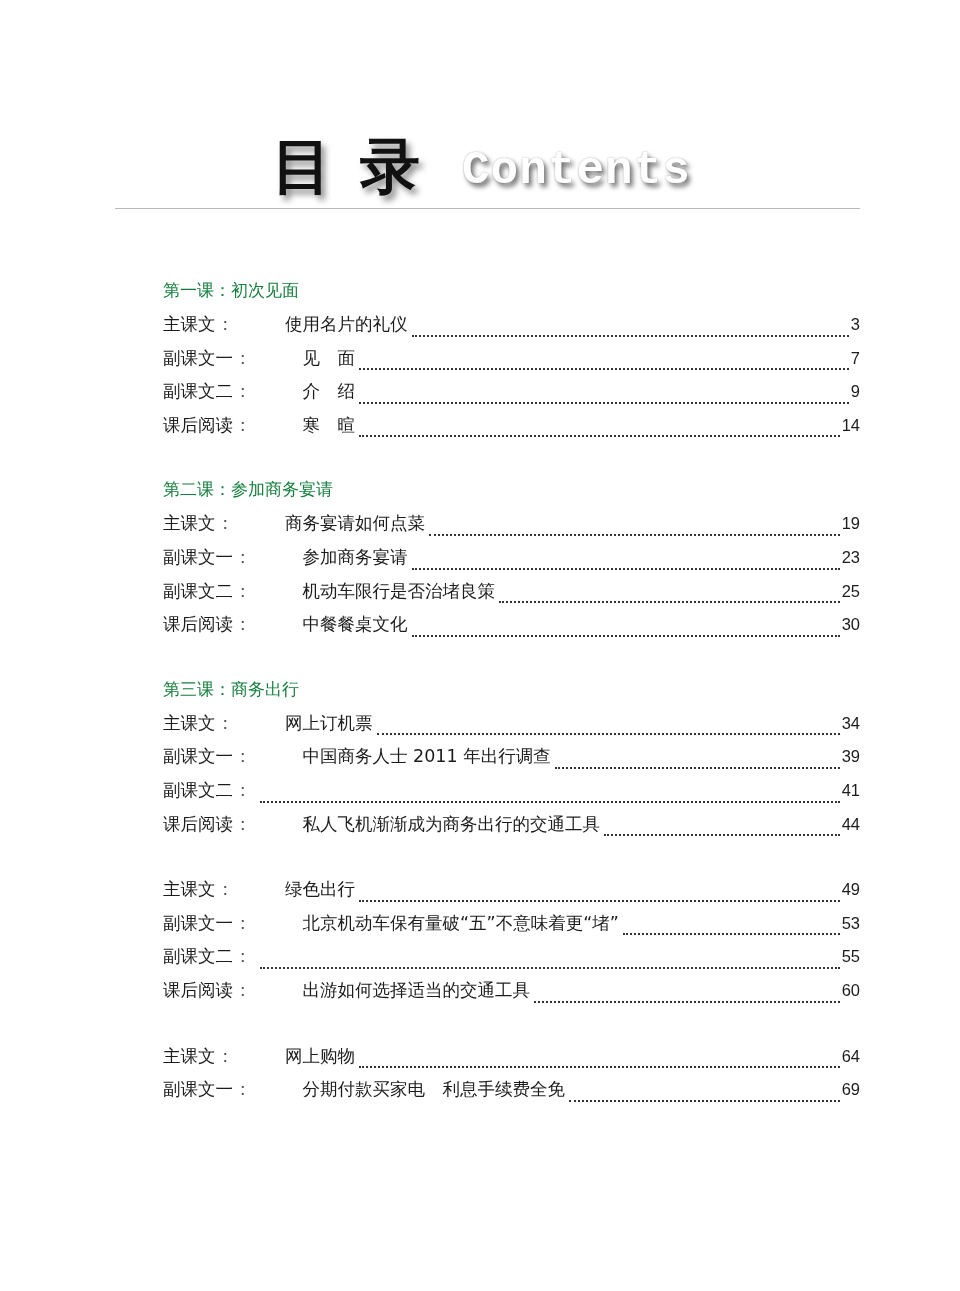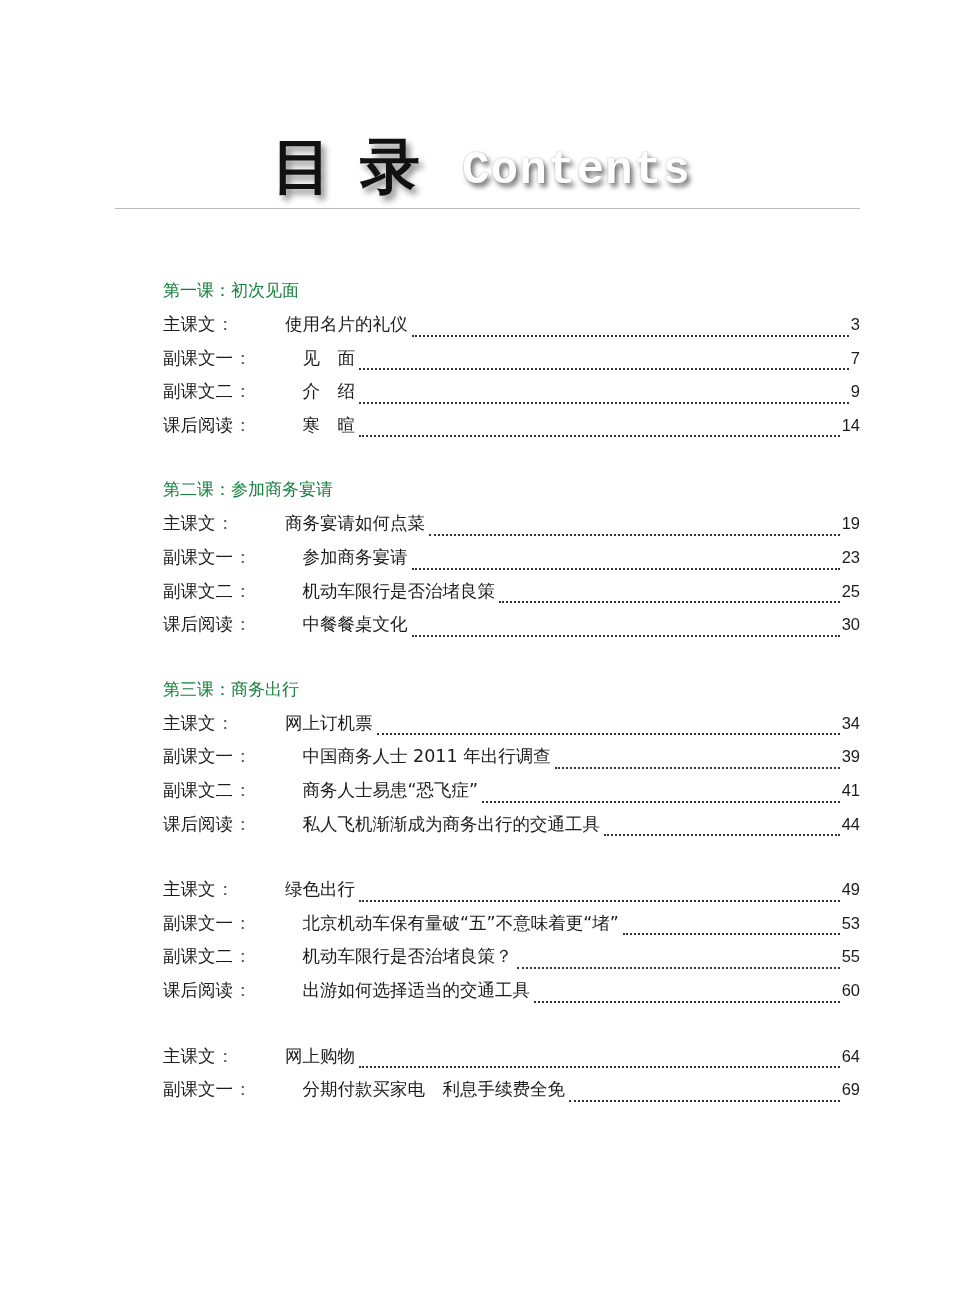--- a/index.html
+++ b/index.html
@@ -111,21 +111,20 @@
       <div class="entry">
         <span class="label">副课文一</span>
         <span class="sep">：</span>
         <span class="title">中国商务人士 2011 年出行调查</span>
         <span class="leader"></span>
         <span class="page">39</span>
       </div>
       <div class="entry">
         <span class="label">副课文二</span>
         <span class="sep">：</span>
-        <span class="title">商务人士易患“恐飞症”</span>
         <span class="leader"></span>
         <span class="page">41</span>
       </div>
       <div class="entry">
         <span class="label">课后阅读</span>
         <span class="sep">：</span>
         <span class="title">私人飞机渐渐成为商务出行的交通工具</span>
         <span class="leader"></span>
         <span class="page">44</span>
       </div>
@@ -141,21 +140,20 @@
       <div class="entry">
         <span class="label">副课文一</span>
         <span class="sep">：</span>
         <span class="title">北京机动车保有量破“五”不意味着更“堵”</span>
         <span class="leader"></span>
         <span class="page">53</span>
       </div>
       <div class="entry">
         <span class="label">副课文二</span>
         <span class="sep">：</span>
-        <span class="title">机动车限行是否治堵良策？</span>
         <span class="leader"></span>
         <span class="page">55</span>
       </div>
       <div class="entry">
         <span class="label">课后阅读</span>
         <span class="sep">：</span>
         <span class="title">出游如何选择适当的交通工具</span>
         <span class="leader"></span>
         <span class="page">60</span>
       </div>

